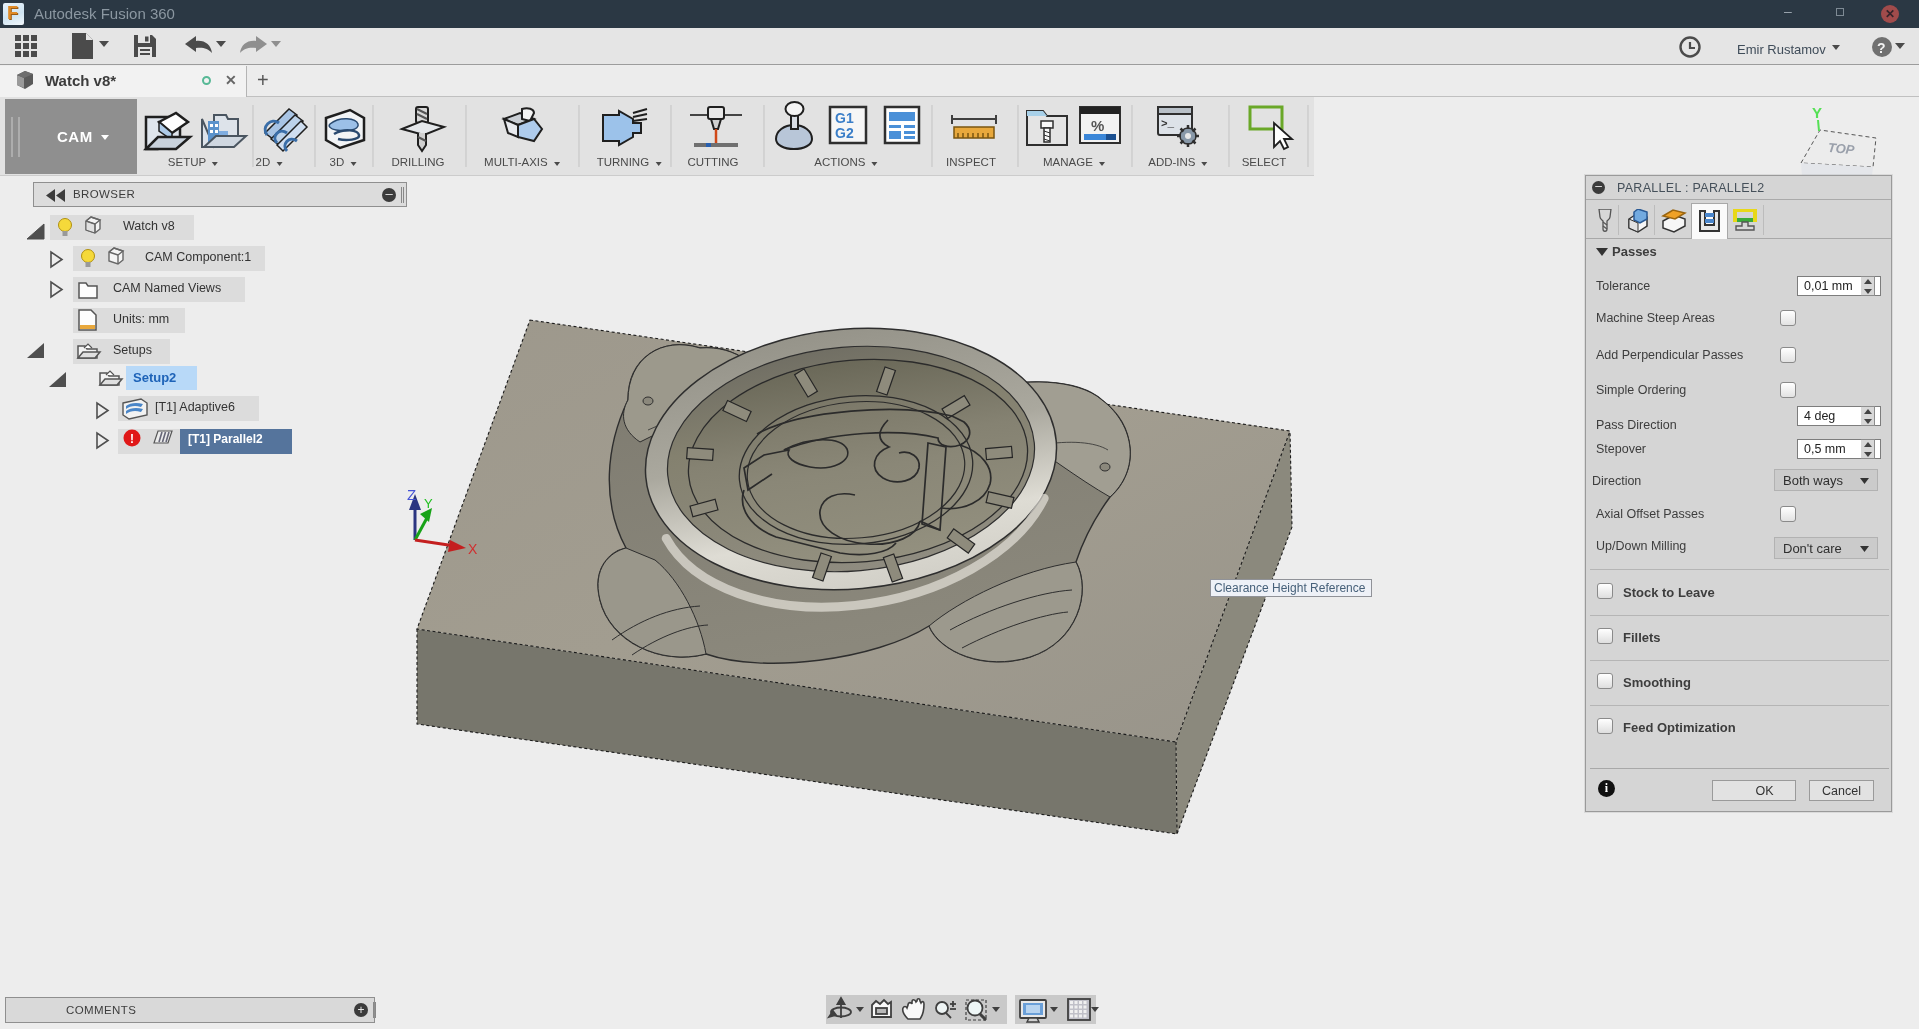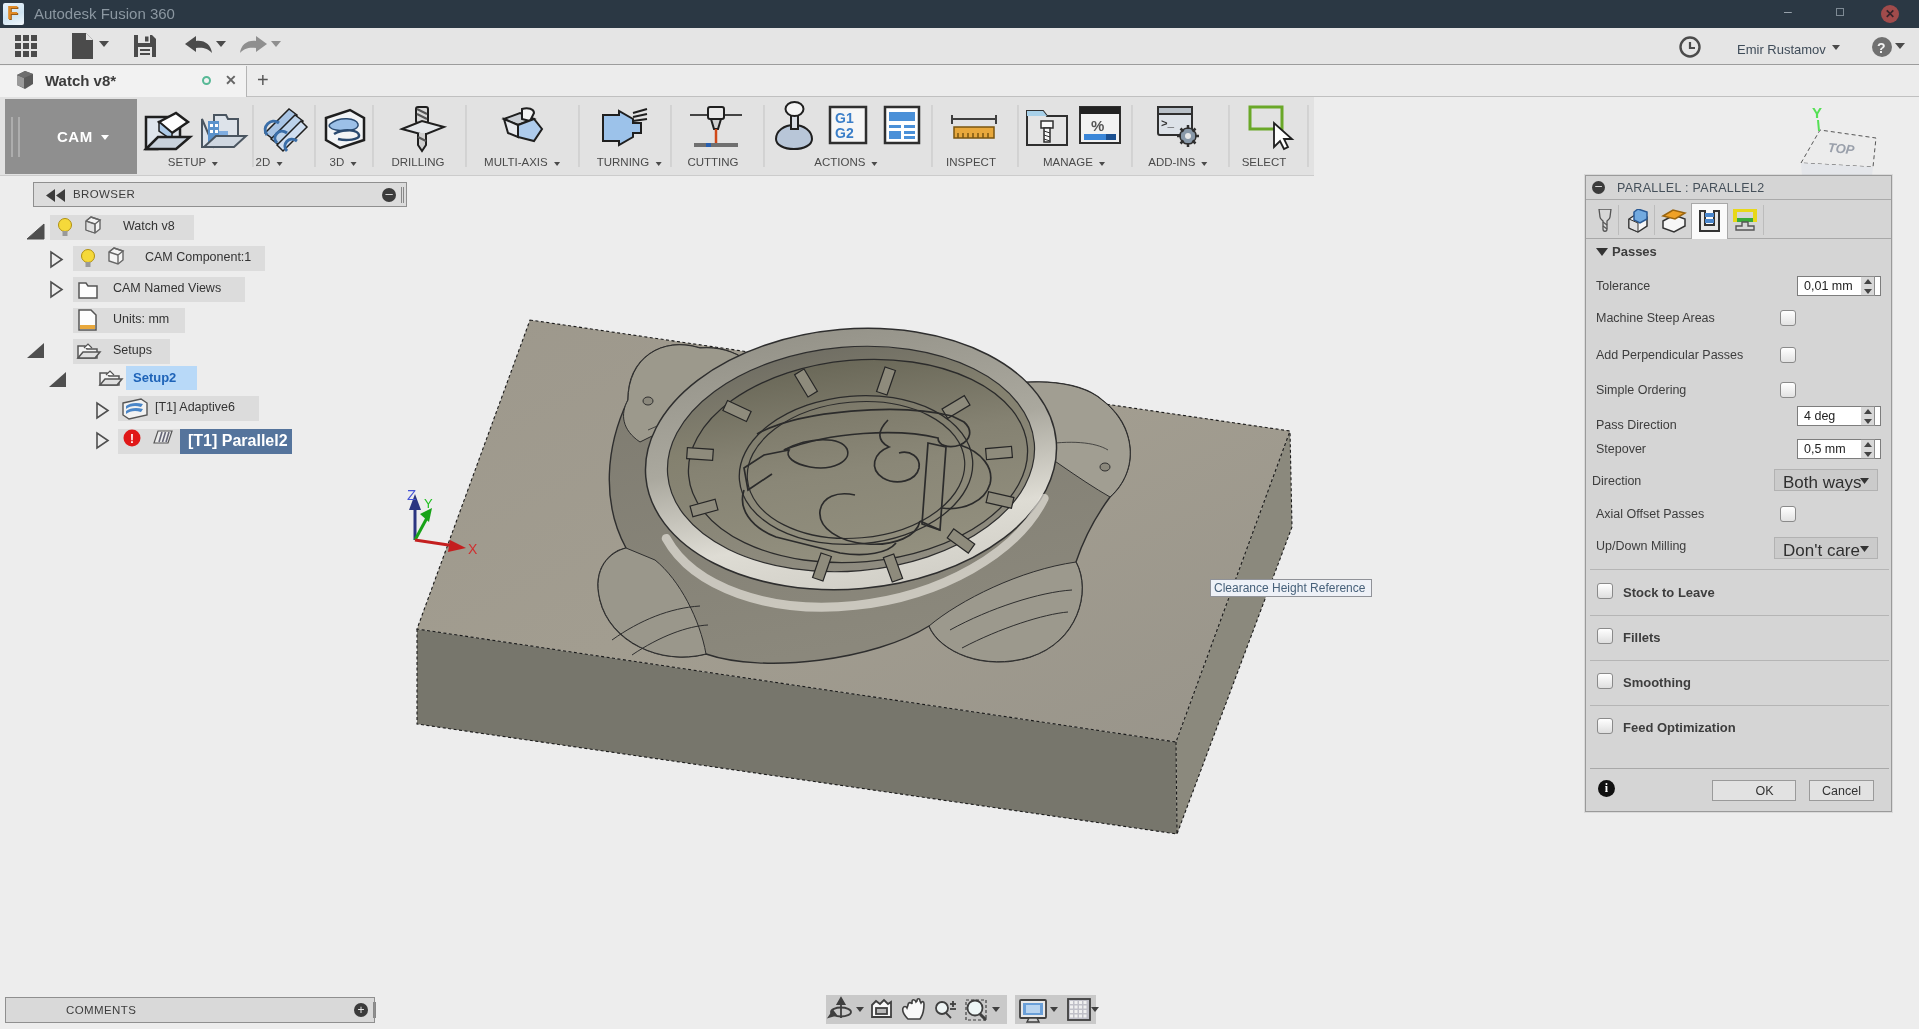--- a/index.html
+++ b/index.html
@@ -40,21 +40,21 @@
   #dlgtitle { position:absolute; left:0; top:0; width:100%; height:24px; border-bottom:1px solid #aaaaaa; }
   #dlgtitle .t { position:absolute; left:31px; top:5px; font-size:12.5px; color:#45505a; letter-spacing:0.3px; }
   #dlgtabs { position:absolute; left:0; top:24px; width:100%; height:39px; border-bottom:1px solid #a8a8a8; }
   .dtabsep { position:absolute; top:5px; width:1px; height:30px; background:#bcbcbc; }
   #seltab { position:absolute; left:105px; top:27px; width:37px; height:36px; background:#fafafa; border:1px solid #a8a8a8; border-bottom:none; }
   .sect { position:absolute; font-size:13px; font-weight:bold; color:#3d3d3d; }
   .flbl { position:absolute; font-size:12.5px; color:#3d3d3d; }
   .finput { position:absolute; left:191px; width:84px; height:20px; background:#fff; border:1px solid #7d7d7d; font-size:12.5px; color:#222; padding:2px 0 0 6px;margin-left:20px; }
   .fspin { position:absolute; left:275px; width:14px; height:20px; border:1px solid #8d8d8d; border-left:none; background:#d8d8d8; }
   .fchk { position:absolute; left:194px; width:16px; height:16px; background:linear-gradient(#ffffff,#e2e2e2); border:1px solid #8a8a8a; border-radius:3px; }
-  .fdrop { position:absolute; left:188px; width:104px; height:22px; background:#cbcbcb; border:1px solid #b2b2b2; font-size:17px; color:#2f2f2f; padding:3px 0 0 8px; }
+  .fdrop { position:absolute; left:188px; width:104px; height:22px; background:#cbcbcb; border:1px solid #b2b2b2; font-size:13px; color:#2f2f2f; padding:3px 0 0 8px; }
   .hsep { position:absolute; left:4px; width:299px; height:1px; background:#b5b5b5; }
   .bchk { position:absolute; left:11px; width:16px; height:16px; background:linear-gradient(#ffffff,#dedede); border:1px solid #8a8a8a; border-radius:3px; }
   .blbl { position:absolute; left:37px; font-size:13px; font-weight:bold; color:#3d3d3d; }
   .dbtn { position:absolute; height:21px; background:#e2e2e2; border:1px solid #9a9a9a; font-size:12.5px; color:#333; text-align:center; padding-top:3px; }
   
   #comments { left:5px; top:997px; width:370px; height:26px; background:#d9d9d9; border:1px solid #8f8f8f; }
   #comments .t { position:absolute; left:60px; top:6px; font-size:11.5px; color:#3d3d3d; letter-spacing:0.4px; }
   #navbar1 { left:826px; top:995px; width:181px; height:29px; background:#c9c9c9; }
   #navbar2 { left:1015px; top:995px; width:81px; height:29px; background:#c9c9c9; }
   
@@ -505,21 +505,21 @@
       </g>
     <rect x="180" y="222" width="112" height="25" fill="#55749c"></rect>
   </svg>
   <div class="abs" style="left:123px; top:219px; font-size:12.5px; color:#333;">Watch v8</div>
   <div class="abs" style="left:145px; top:250px; font-size:12.5px; color:#333;">CAM Component:1</div>
   <div class="abs" style="left:113px; top:281px; font-size:12.5px; color:#333;">CAM Named Views</div>
   <div class="abs" style="left:113px; top:312px; font-size:12.5px; color:#333;">Units: mm</div>
   <div class="abs" style="left:113px; top:343px; font-size:12.5px; color:#333;">Setups</div>
   <div class="abs" style="left:133px; top:370px; font-size:13px; font-weight:bold; color:#1e63b8;">Setup2</div>
   <div class="abs" style="left:155px; top:400px; font-size:12.5px; color:#333;">[T1] Adaptive6</div>
-  <div class="abs" style="left:188px; top:432px; font-size:16px; font-weight:bold; color:#fff;">[T1] Parallel2</div>
+  <div class="abs" style="left:188px; top:432px; font-size:12px; font-weight:bold; color:#fff;">[T1] Parallel2</div>
 
   <div class="abs" id="dialog">
     <div id="dlgtitle">
       <div class="mincirc abs" style="left:6px; top:5px; width:13px; height:13px; font-size:12px; line-height:11px;">–</div>
       <span class="t">PARALLEL : PARALLEL2</span>
     </div>
     <div id="dlgtabs">
       <div class="dtabsep" style="left:32px;"></div>
       <div class="dtabsep" style="left:68px;"></div>
       <div class="dtabsep" style="left:177px;"></div>

